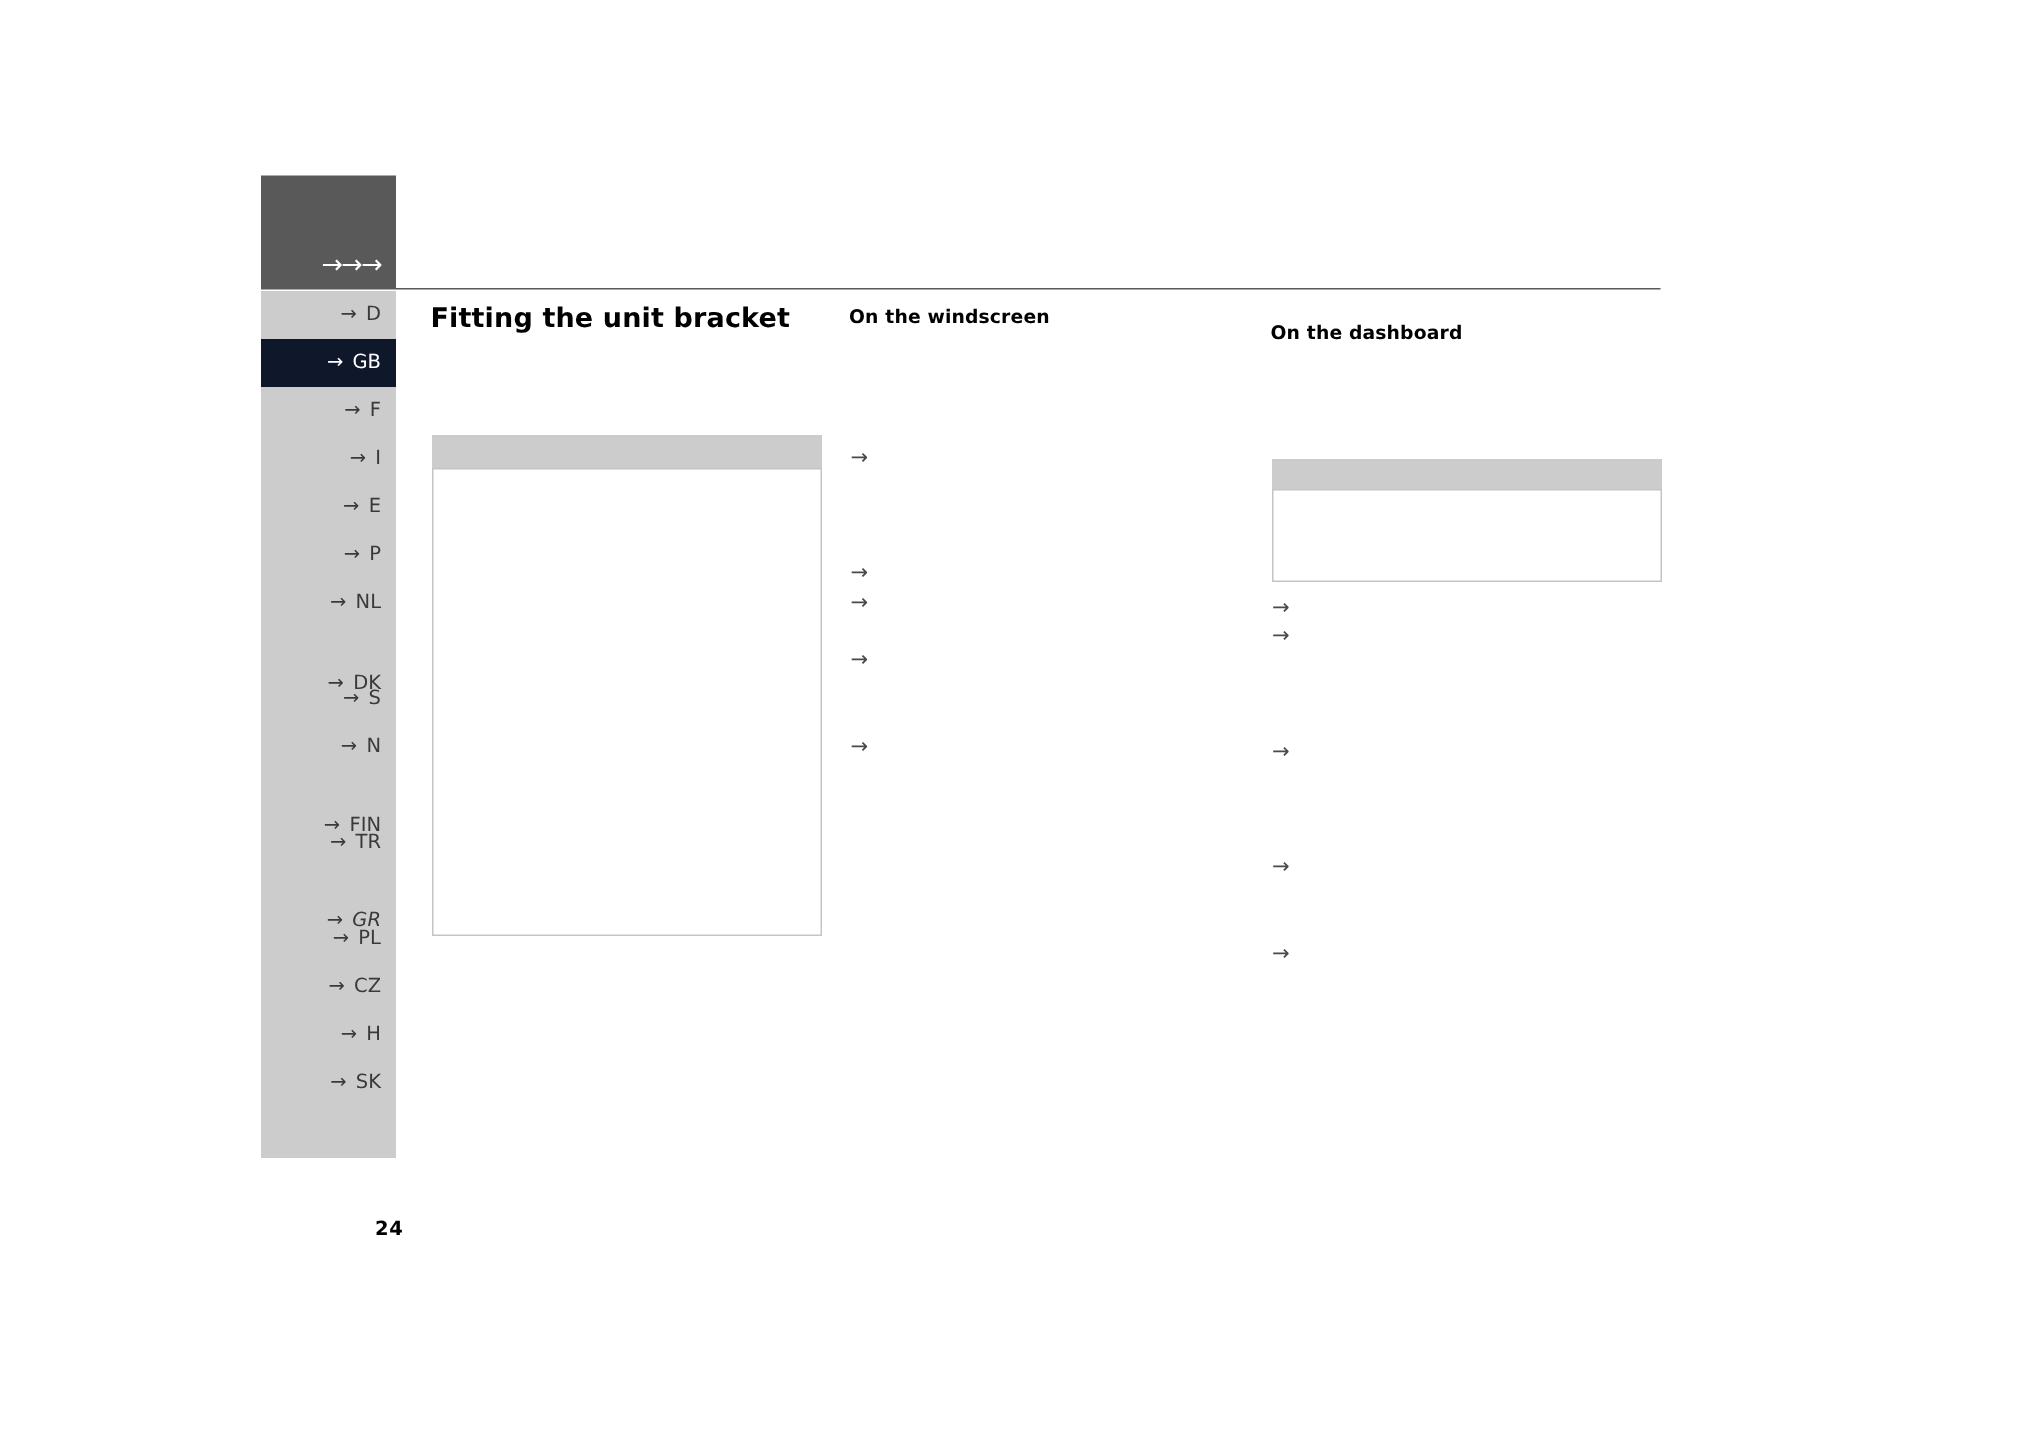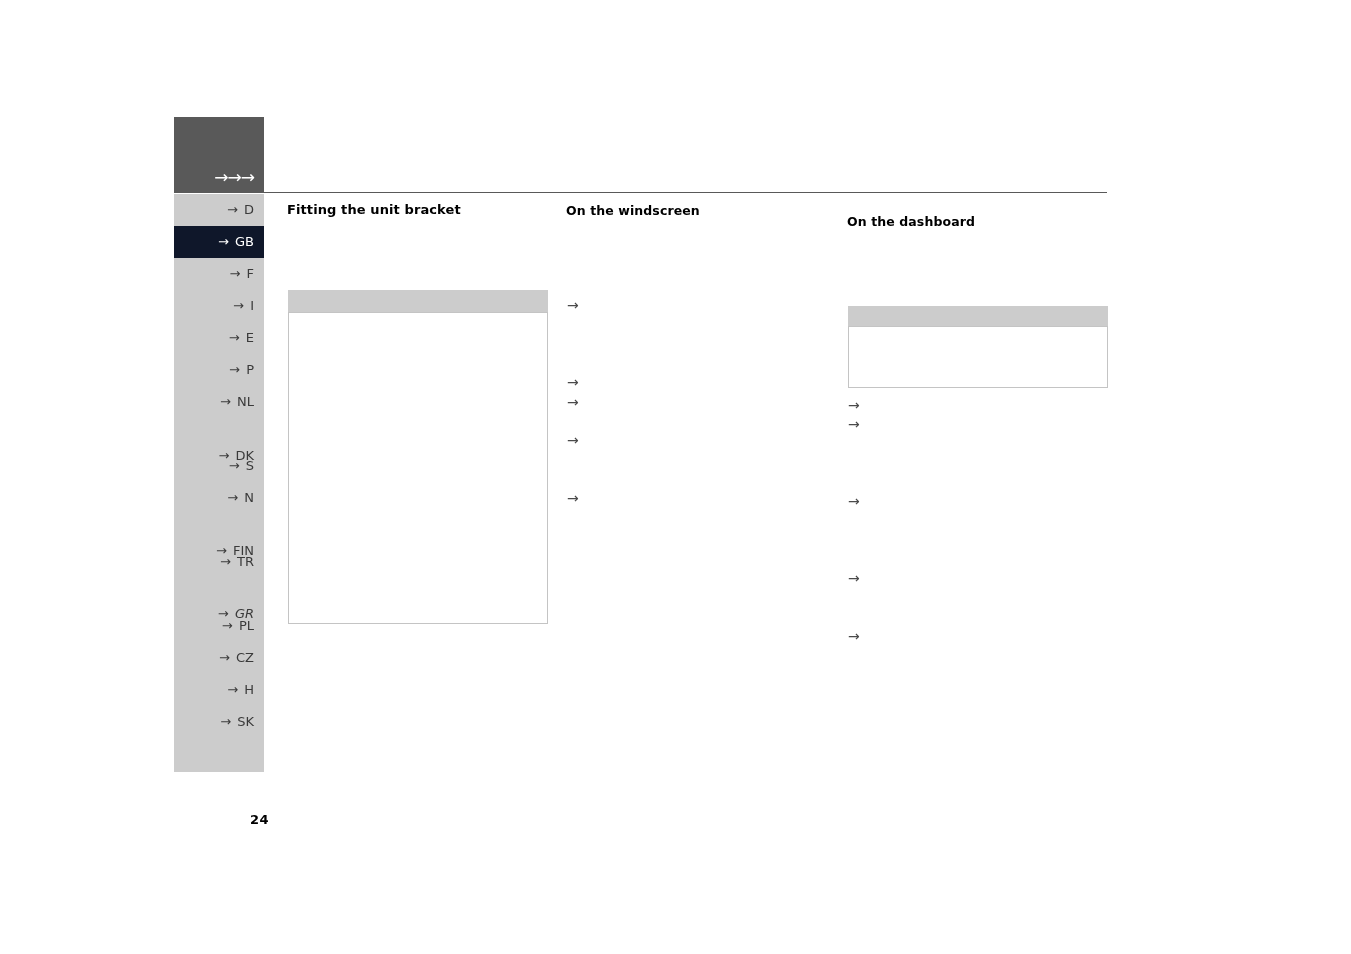--- a/index.html
+++ b/index.html
@@ -94,21 +94,21 @@
     top: 812px;
     font-size: 13px;
     font-weight: bold;
     color: #000000;
     letter-spacing: 0.5px;
   }
 
   
   .h1 {
     position: absolute;
-    font-size: 13px;
+    font-size: 18px;
     font-weight: bold;
     color: #000000;
     white-space: nowrap;
     letter-spacing: 0.1px;
   }
   .h2 {
     position: absolute;
     font-size: 12.5px;
     font-weight: bold;
     color: #000000;

